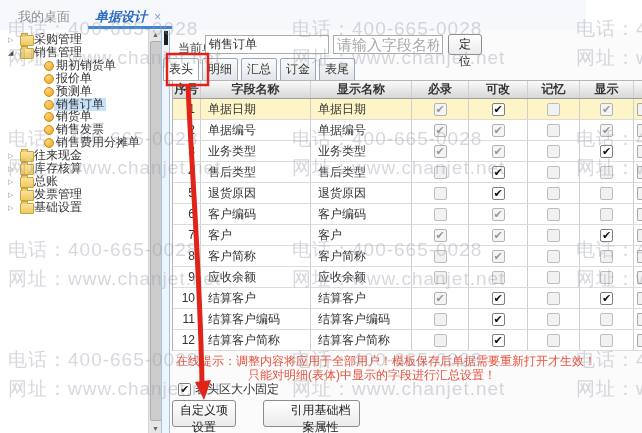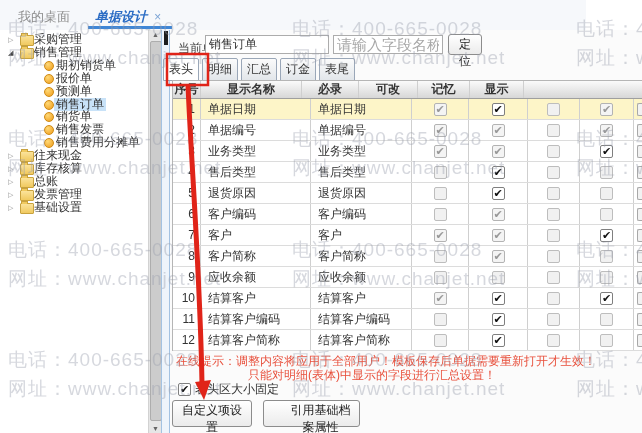--- a/index.html
+++ b/index.html
@@ -32,21 +32,21 @@
   .splitter{position:absolute;left:161px;top:30px;width:9px;height:403px;background:#eef4fb;border-left:1px solid #a3c2e2;border-right:1px solid #a3c2e2;box-sizing:border-box;}
   .sp-handle{position:absolute;left:2px;top:1px;width:4px;height:14px;background:#1d1d1d;}
   
   .mainbg{position:absolute;left:170px;top:30px;width:472px;height:403px;background:#fbfbfb;}
   .lab{position:absolute;left:178px;top:40px;font-size:12px;color:#444;}
   .in1{position:absolute;left:205px;top:35px;width:124px;height:19px;box-sizing:border-box;border:1px solid #acacac;font-size:12px;padding:0 3px;color:#333;background:#fff;}
   .in2{position:absolute;left:333px;top:35px;width:110px;height:19px;box-sizing:border-box;border:1px solid #acacac;font-size:15px;padding:0 3px;background:#fff;}
   .in2::placeholder{color:#a8a8a8;}
   .btn{position:absolute;font-size:12px;color:#222;background:linear-gradient(#ffffff,#ebebeb);border:1px solid #8c8c8c;border-radius:3px;cursor:default;}
   .b-locate{left:448px;top:34px;width:34px;height:21px;}
-  .b-custom{left:172px;top:400px;width:80px;height:27px;}
+  .b-custom{left:172px;top:400px;width:64px;height:27px;}
   .b-cite{left:263px;top:400px;width:97px;height:27px;padding-left:24px;}
   .b-save{left:486px;top:400px;width:48px;height:27px;}
   .b-exit{left:547px;top:400px;width:56px;height:27px;}
   
   #tabstrip{position:absolute;left:163px;top:58px;height:28px;display:flex;gap:3px;}
   .ftab{min-width:24px;padding:0 5px;height:21px;line-height:20px;font-size:12px;text-align:center;color:#333;
         border:1px solid #9aa7b8;border-radius:2px 2px 0 0;background:linear-gradient(#fbfbfb,#e2e6ea);}
   .ftab.active{background:#fff;}
   
   #grid{position:absolute;left:172px;top:80px;width:470px;border-left:1px solid #b5b5b5;box-sizing:content-box;}
@@ -169,20 +169,21 @@
   <div id="tabstrip">
       <div class="ftab active">表头</div>
       <div class="ftab">明细</div>
       <div class="ftab">汇总</div>
       <div class="ftab">订金</div>
       <div class="ftab">表尾</div>
     </div>
   <div id="grid">
       <div class="trow thead">
         <div class="tc ctr" style="width: 28px;">序号</div>
+        <div class="tc ctr" style="width: 110px;">字段名称</div>
         <div class="tc ctr" style="width: 101px;">显示名称</div>
         <div class="tc ctr" style="width: 57px;">必录</div>
         <div class="tc ctr" style="width: 59px;">可改</div>
         <div class="tc ctr" style="width: 52px;">记忆</div>
         <div class="tc ctr" style="width: 54px;">显示</div>
         <div class="tc sliver" style="background: linear-gradient(rgb(250, 250, 250), rgb(215, 215, 215));"></div>
       </div>
       <div class="trow sel">
         <div class="tc num" style="width: 28px;">1</div>
         <div class="tc txt" style="width: 110px;">单据日期</div>

